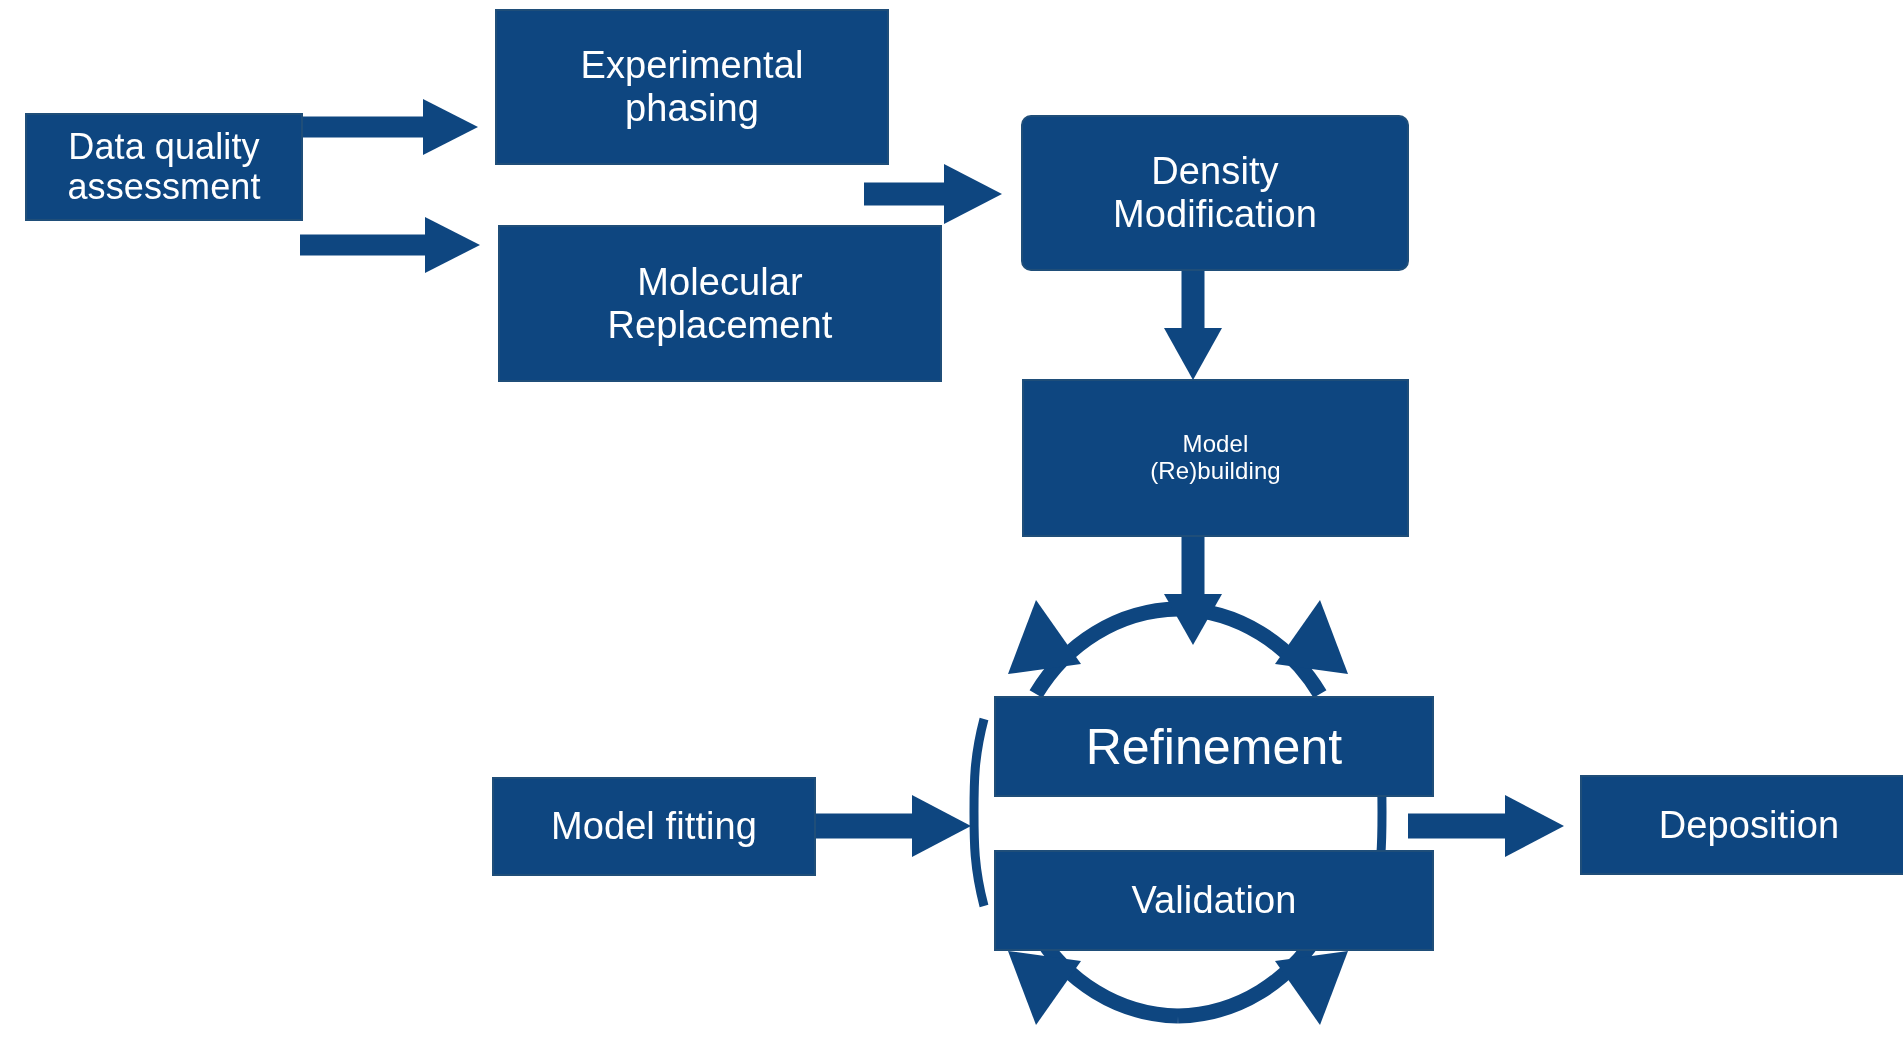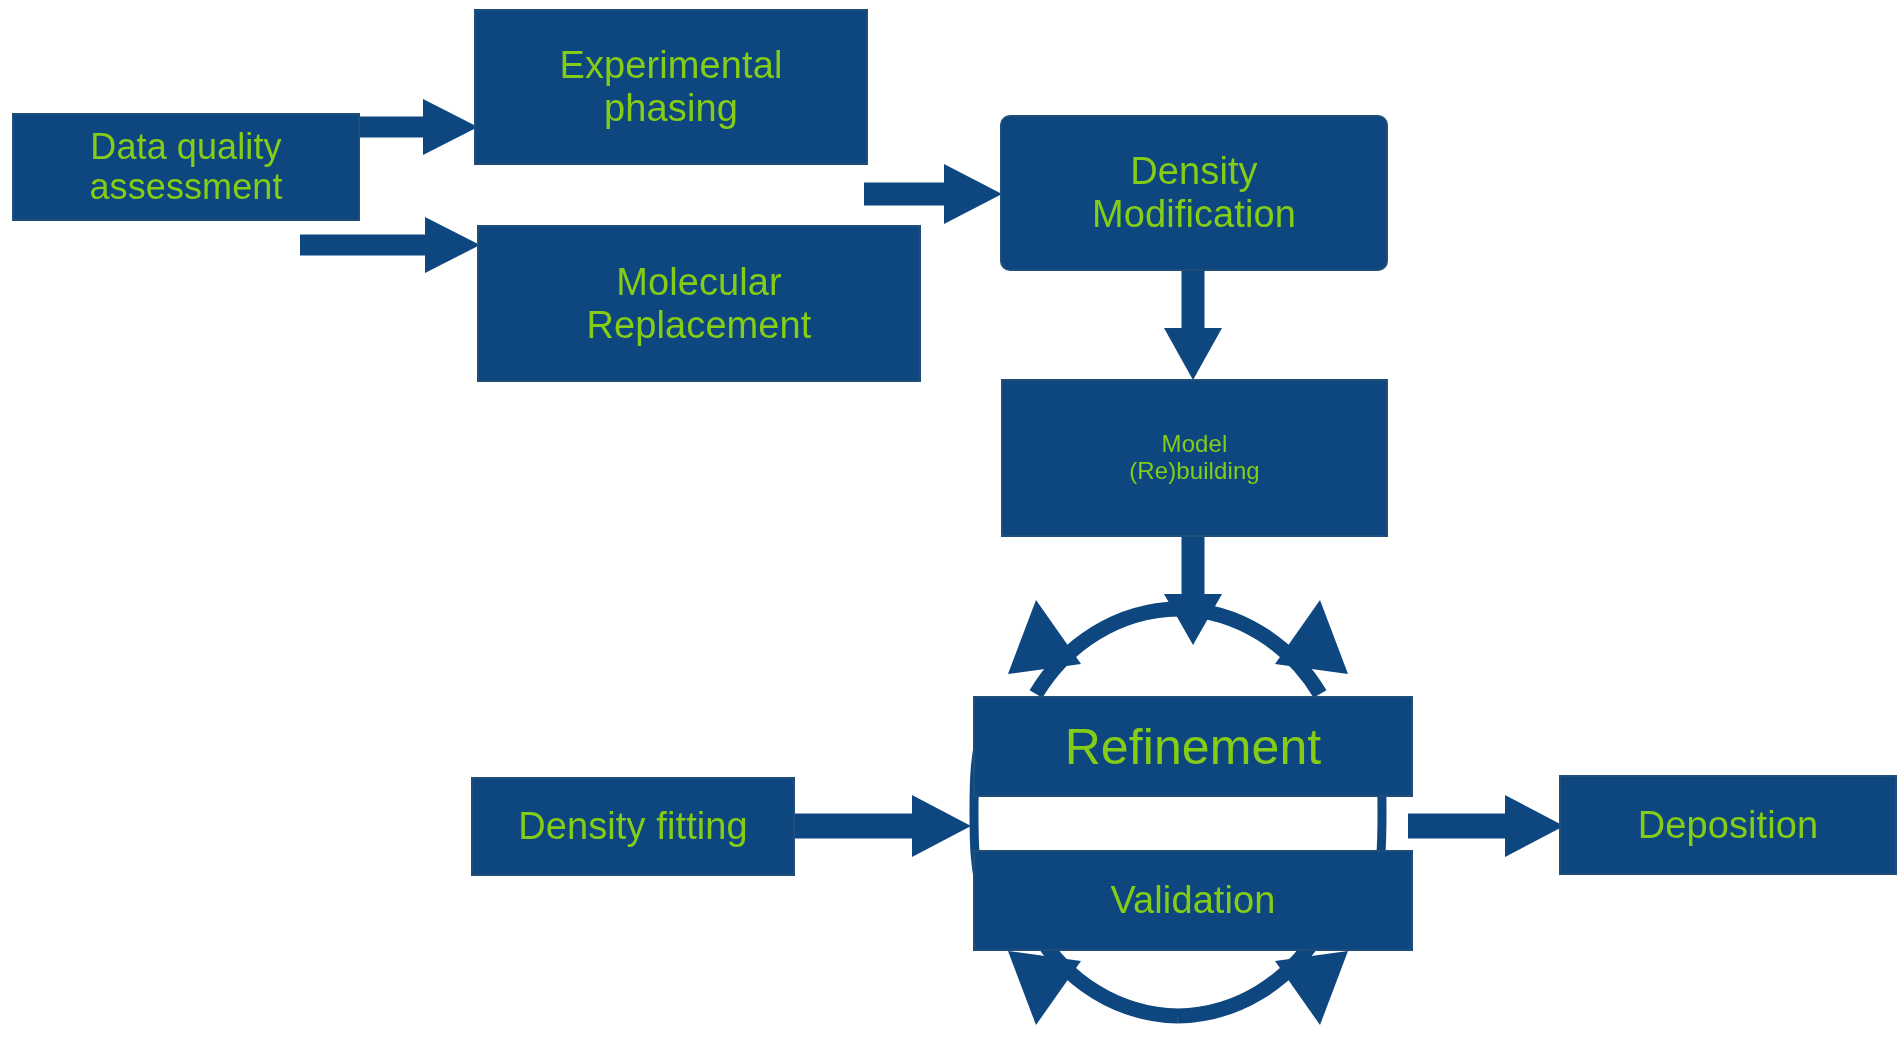--- a/index.html
+++ b/index.html
@@ -15,30 +15,31 @@
     width: 1903px;
     height: 1043px;
     background: #ffffff;
     overflow: hidden;
   }
   .node {
     position: absolute;
     box-sizing: border-box;
     background: #0E4680;
     border: 2px solid #1F4E79;
-    color: #84cc16;
+    color: #ffffff;
     display: flex;
     align-items: center;
     justify-content: center;
     text-align: center;
     line-height: 1.12;
     white-space: pre-line;
     font-weight: 400;
     letter-spacing: 0.1px;
     z-index: 5;
+    margin-left: 21px;
   }
   .node-label {
     display: block;
     white-space: pre-line;
   }
 
   
   .arrow-h {
     position: absolute;
     z-index: 4;
@@ -95,21 +96,21 @@
     height: 461px;
     z-index: 2;
     overflow: visible;
   }
 </style>
 </head>
 <body>
 
 <div id="stage">
 
-  <div class="node" style="left:12px; top:113px; width:348px; height:108px; font-size:36px;">
+  <div class="node" style="left:4px; top:113px; width:278px; height:108px; font-size:36px;">
     <span class="node-label">Data quality
 assessment</span>
   </div>
 
   <div class="node" style="left:474px; top:9px; width:394px; height:156px; font-size:38px;">
     <span class="node-label">Experimental
 phasing</span>
   </div>
 
   <div class="node" style="left:477px; top:225px; width:444px; height:157px; font-size:38px;justify-content:center;">
@@ -129,21 +130,21 @@
 
   <div class="node" style="left:973px; top:696px; width:440px; height:101px; font-size:50px;">
     <span class="node-label">Refinement</span>
   </div>
 
   <div class="node" style="left:973px; top:850px; width:440px; height:101px; font-size:38px;">
     <span class="node-label">Validation</span>
   </div>
 
   <div class="node" style="left:471px; top:777px; width:324px; height:99px; font-size:38px;">
-    <span class="node-label">Density fitting</span>
+    <span class="node-label">Model fitting</span>
   </div>
 
   <div class="node" style="left:1559px; top:775px; width:338px; height:100px; font-size:38px;align-items:center;">
     <span class="node-label">Deposition</span>
   </div>
 
   <div class="arrow-h" style="left:300px; top:99px; width:178px; height:56px;">
     <span class="shaft" style="width:125px; height:21px;"></span>
     <span class="head" style="border-width:28px 0 28px 55px;"></span>
   </div>

